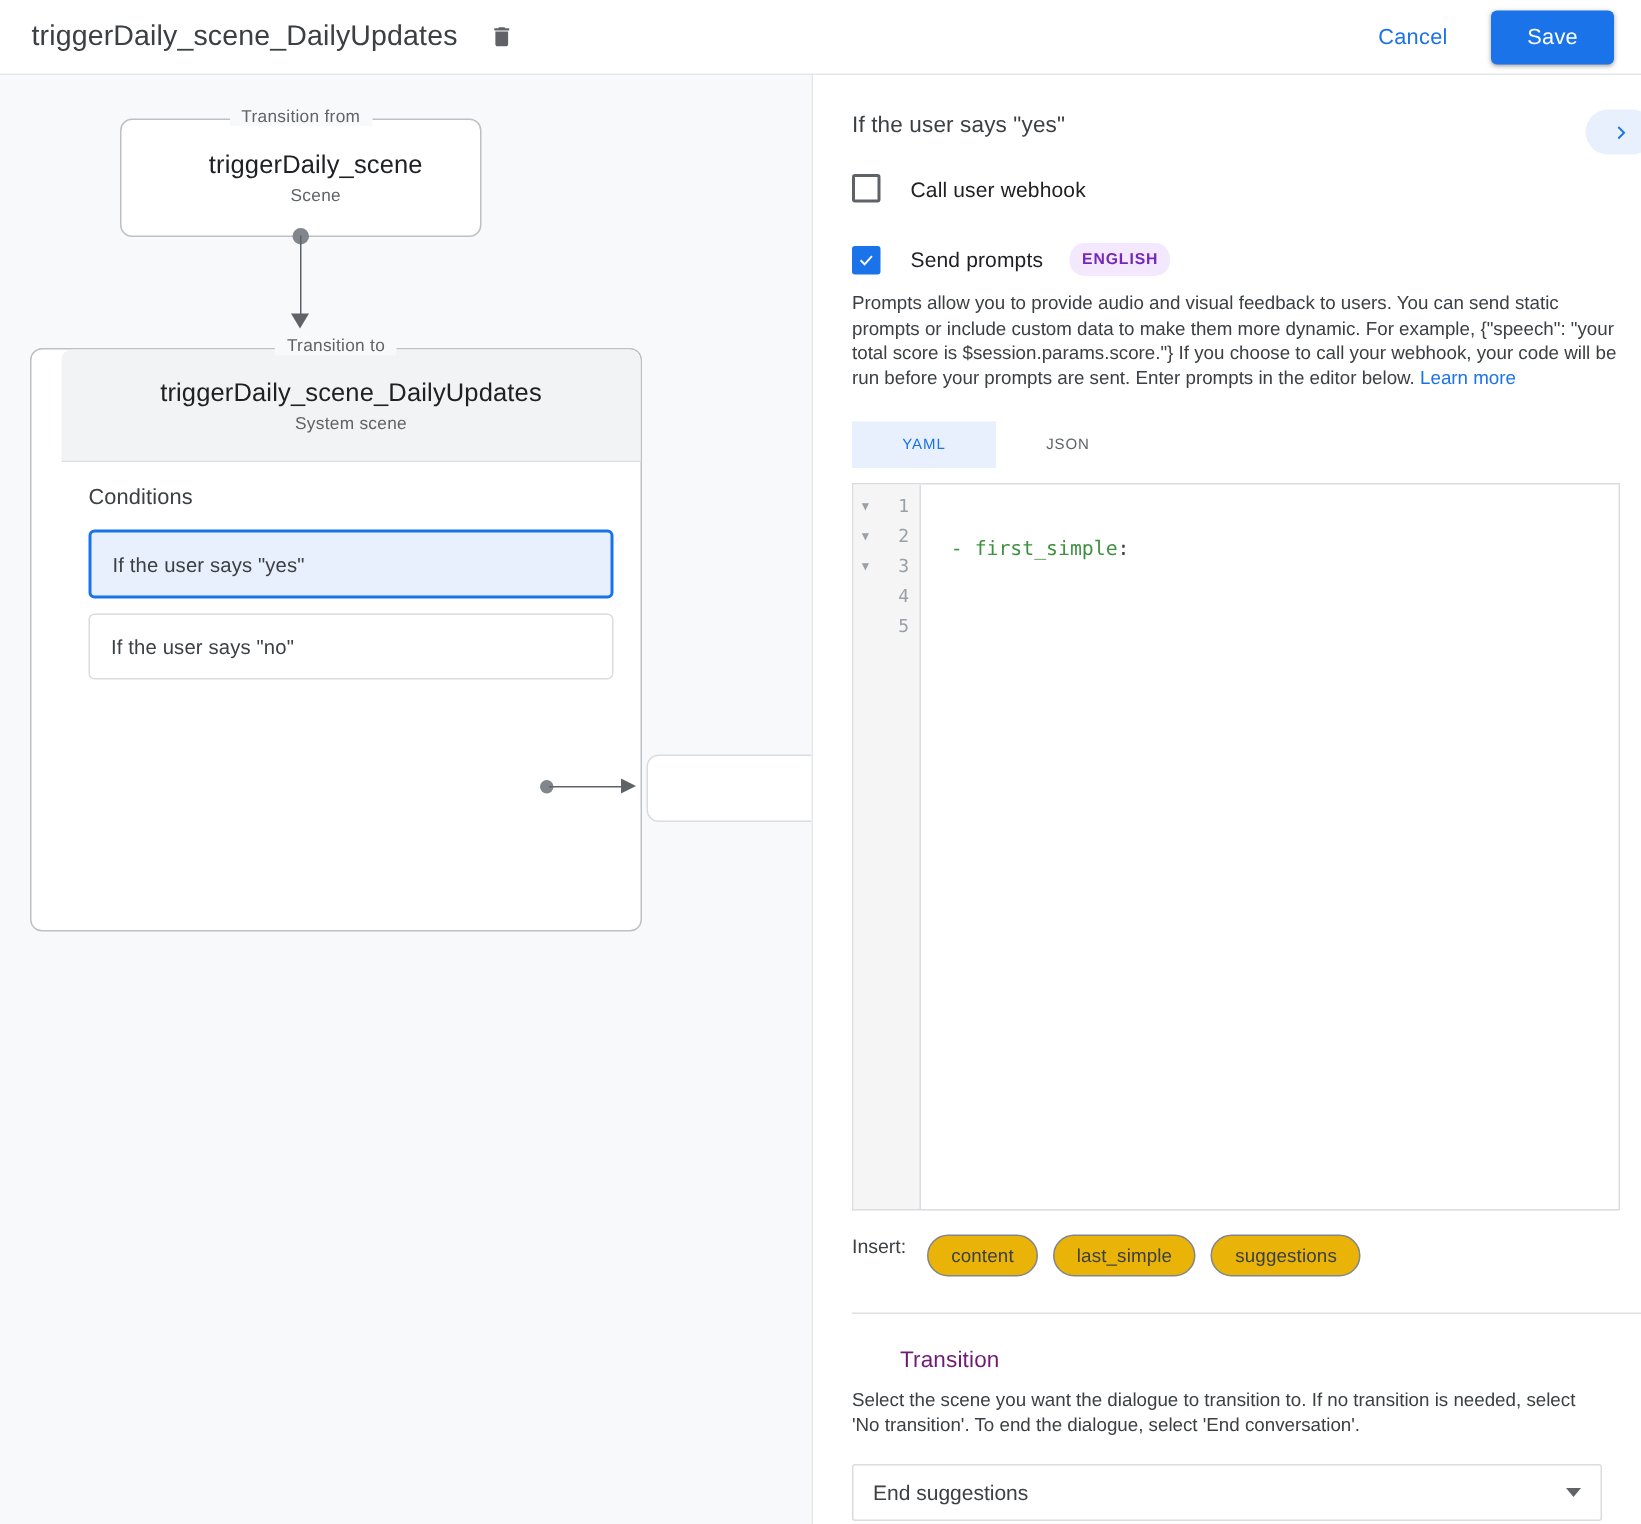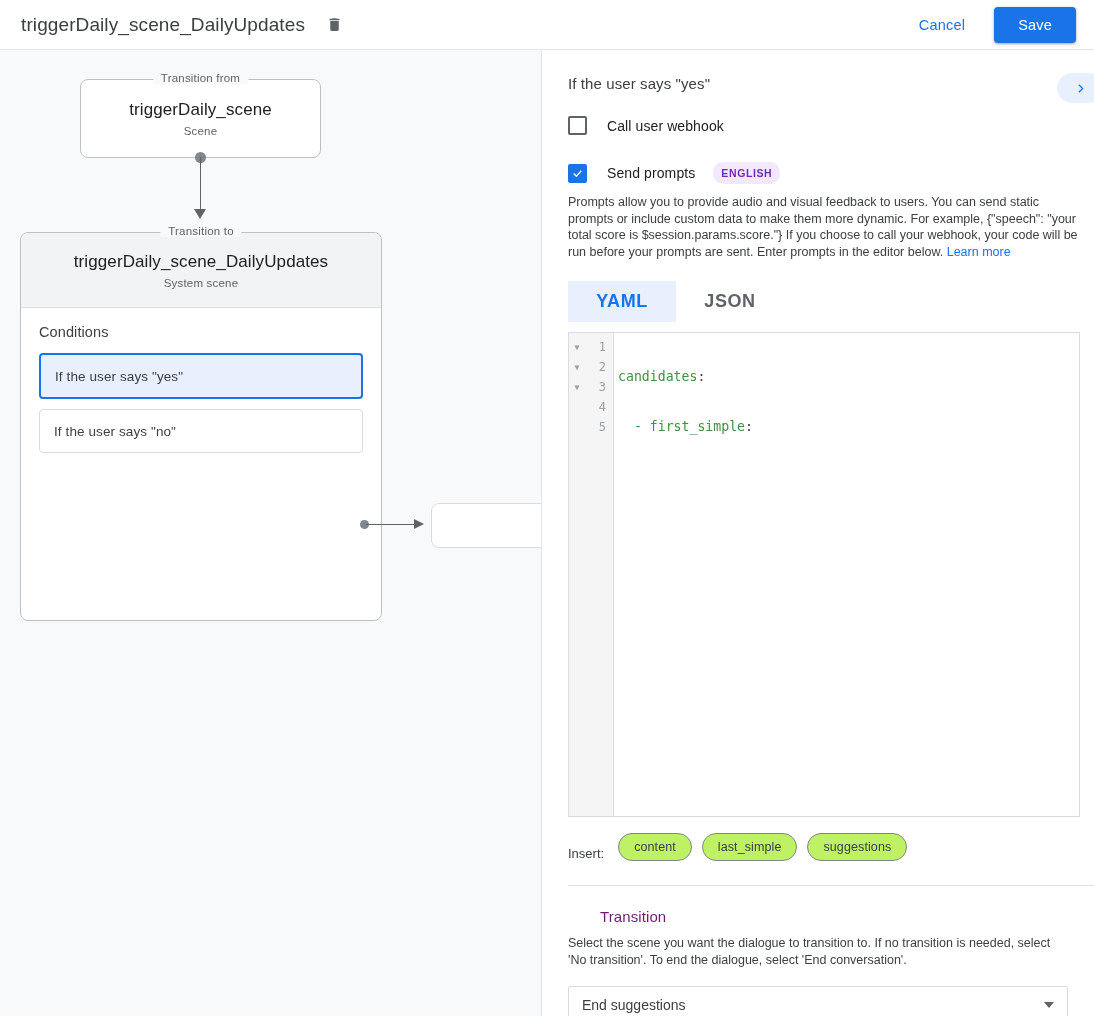--- a/index.html
+++ b/index.html
@@ -58,20 +58,21 @@
     background: #f8f9fa;
     overflow: hidden;
   }
 
   
   .fieldset {
     position: absolute;
     border: 1px solid #bdc1c6;
     border-radius: 8px;
     background: #fff;
+    padding-left: 20px;
   }
   .fieldset > .legend {
     position: absolute;
     top: -8px; left: 50%; transform: translateX(-50%);
     background: #f8f9fa;
     padding: 0 8px;
     font-size: 11.5px;
     color: #5f6368;
     white-space: nowrap;
     letter-spacing: .2px;
@@ -96,21 +97,21 @@
   }
   #conn-arrow {
     position: absolute; left: 194px; top: 159px;
     width: 0; height: 0;
     border-left: 6.5px solid transparent;
     border-right: 6.5px solid transparent;
     border-top: 10px solid #5f6368;
   }
 
   #node-to {
-    left: 20px; top: 182px; width: 362px; height: 389px;
+    left: 20px; top: 182px; width: 408px; height: 389px;
     background: #fff;
     overflow: visible;
   }
   #node-to-header {
     height: 75px;
     background: #f1f3f4;
     border-radius: 7px 7px 0 0;
     border-bottom: 1px solid #dadce0;
     display: flex; flex-direction: column;
     align-items: center; justify-content: center;
@@ -208,22 +209,22 @@
     font-size: 12.5px; color: #3c4043; line-height: 16.5px;
     width: 512px;
   }
   .link { color: #1a73e8; cursor: pointer; }
 
   
   #editor-tabs {
     display: flex; margin: 21px 0 0 26px;
   }
   .tab {
-    font-size: 18px; font-weight: 700; letter-spacing: .6px;
-    padding: 10px 0; width: 108px; text-align: center;
+    font-size: 10px; font-weight: 400; letter-spacing: .6px;
+    padding: 10px 0; width: 96px; text-align: center;
     cursor: pointer; color: #5f6368;
   }
   .tab.active { background: #e8f0fe; color: #1a73e8; }
 
   
   #editor {
     margin: 10px 0 0 26px;
     width: 512px; height: 485px;
     border: 1px solid #dadce0;
     background: #fff;
@@ -252,28 +253,28 @@
     overflow: hidden;
     position: relative;
   }
   .cline { height: 20px; line-height: 20px; padding-left: 4px; }
   .cline.hl { background: #e8f0fe; }
   .k { color: #3f9142; }
   .p { color: #3c4043; }
   .s { color: #a31515; }
 
   #insert-row {
-    display: flex; align-items: flex-end;
+    display: flex; align-items: flex-start;
     margin: 16px 0 0 26px;
   }
   #insert-label { font-size: 13px; color: #3c4043; margin-right: 14px; }
   .pill {
     border: 1px solid #80868b; border-radius: 14px;
     padding: 6px 15px; font-size: 12.5px; color: #3c4043;
-    margin-right: 10px; cursor: pointer; background: #bef264;
+    margin-right: 10px; cursor: pointer; background: #eab308;
     letter-spacing: .1px;
   }
 
   #divider {
     margin: 24px 0 0 26px; width: 527px; height: 1px; background: #e0e0e0;
   }
 
   #transition-sec { padding: 22px 26px 0 26px; }
   #transition-title { font-size: 15px; color: #701a75; letter-spacing: .1px; margin-left: 32px;}
   #transition-desc {
@@ -397,21 +398,20 @@
         <div class="gline">
             <span class="fold"></span>
             <span class="num">4</span>
           </div>
         <div class="gline">
             <span class="fold"></span>
             <span class="num">5</span>
           </div>
       </div>
       <div id="code">
-        <div class="cline"><span class="k">candidates</span><span class="p">:</span><span class="s"></span></div>
         <div class="cline"><span class="k">  - first_simple</span><span class="p">:</span><span class="s"></span></div>
         <div class="cline"><span class="k"></span></div>
       </div>
     </div>
 
     <div id="insert-row">
       <div id="insert-label">Insert:</div>
       <div class="pill">content</div>
       <div class="pill">last_simple</div>
       <div class="pill">suggestions</div>

